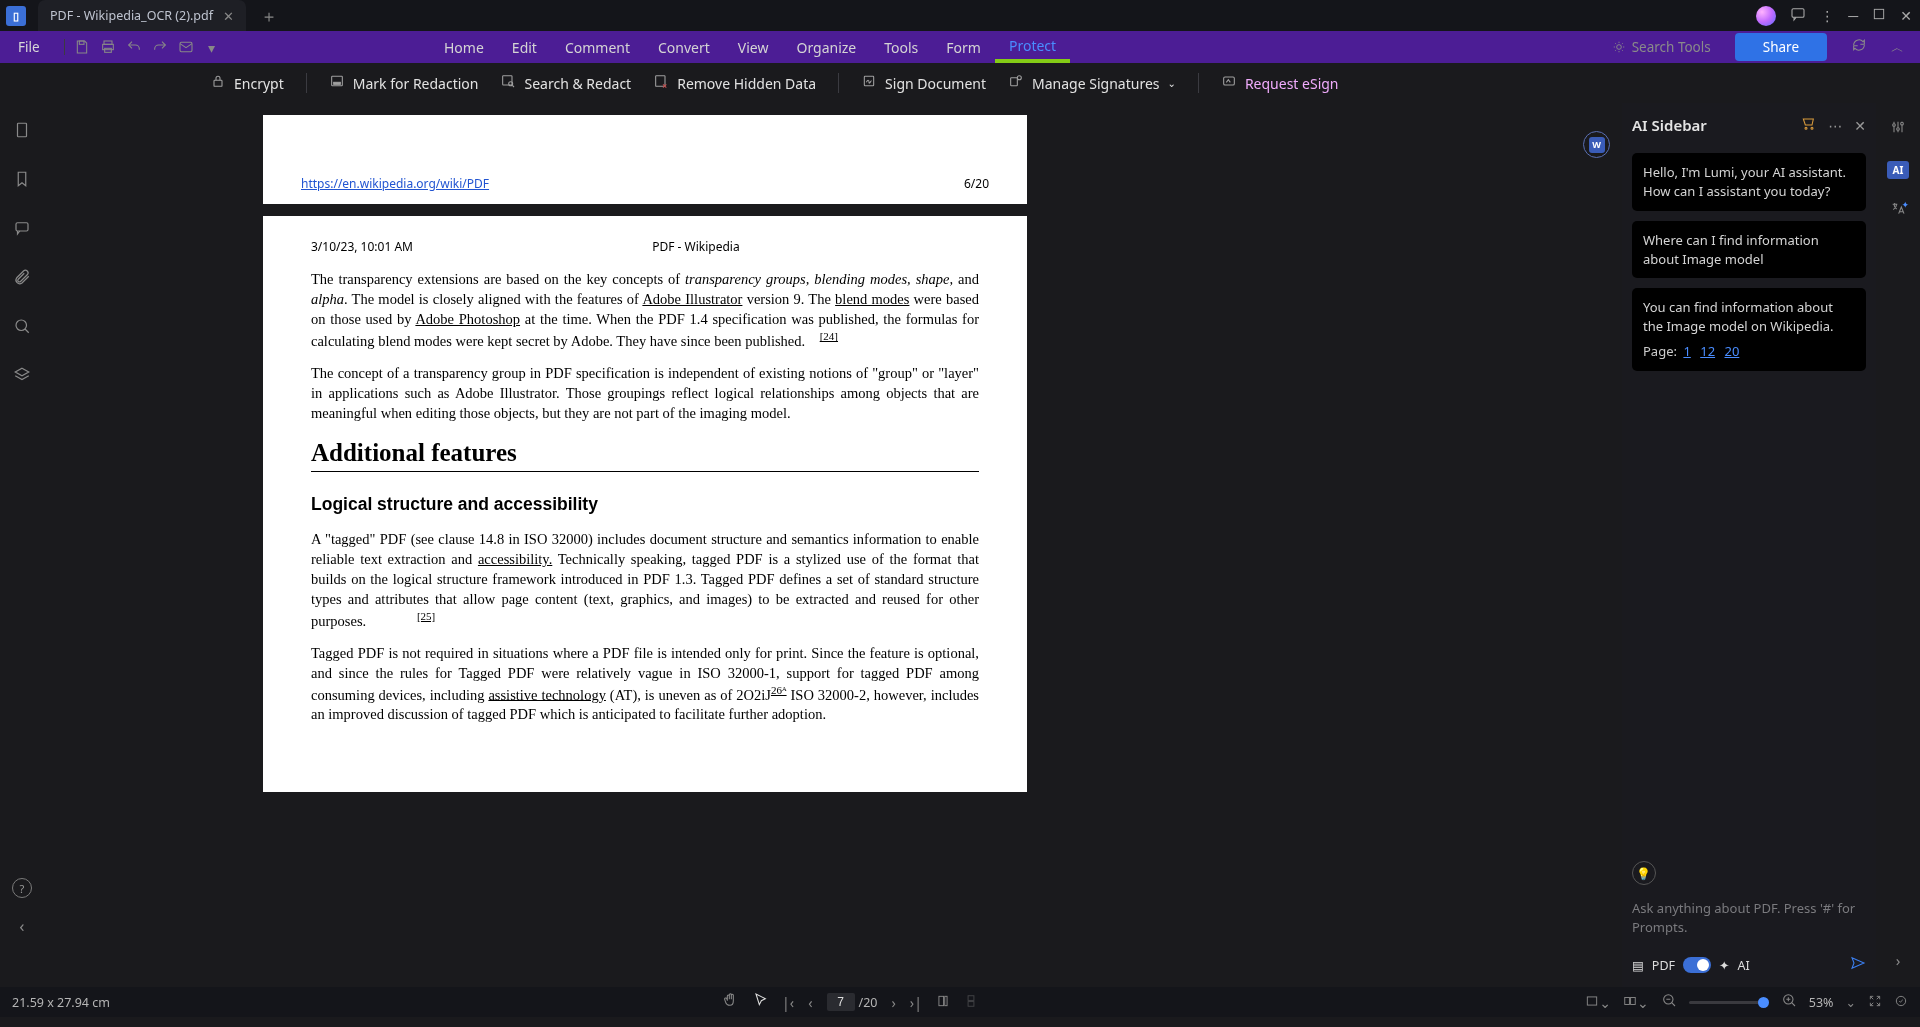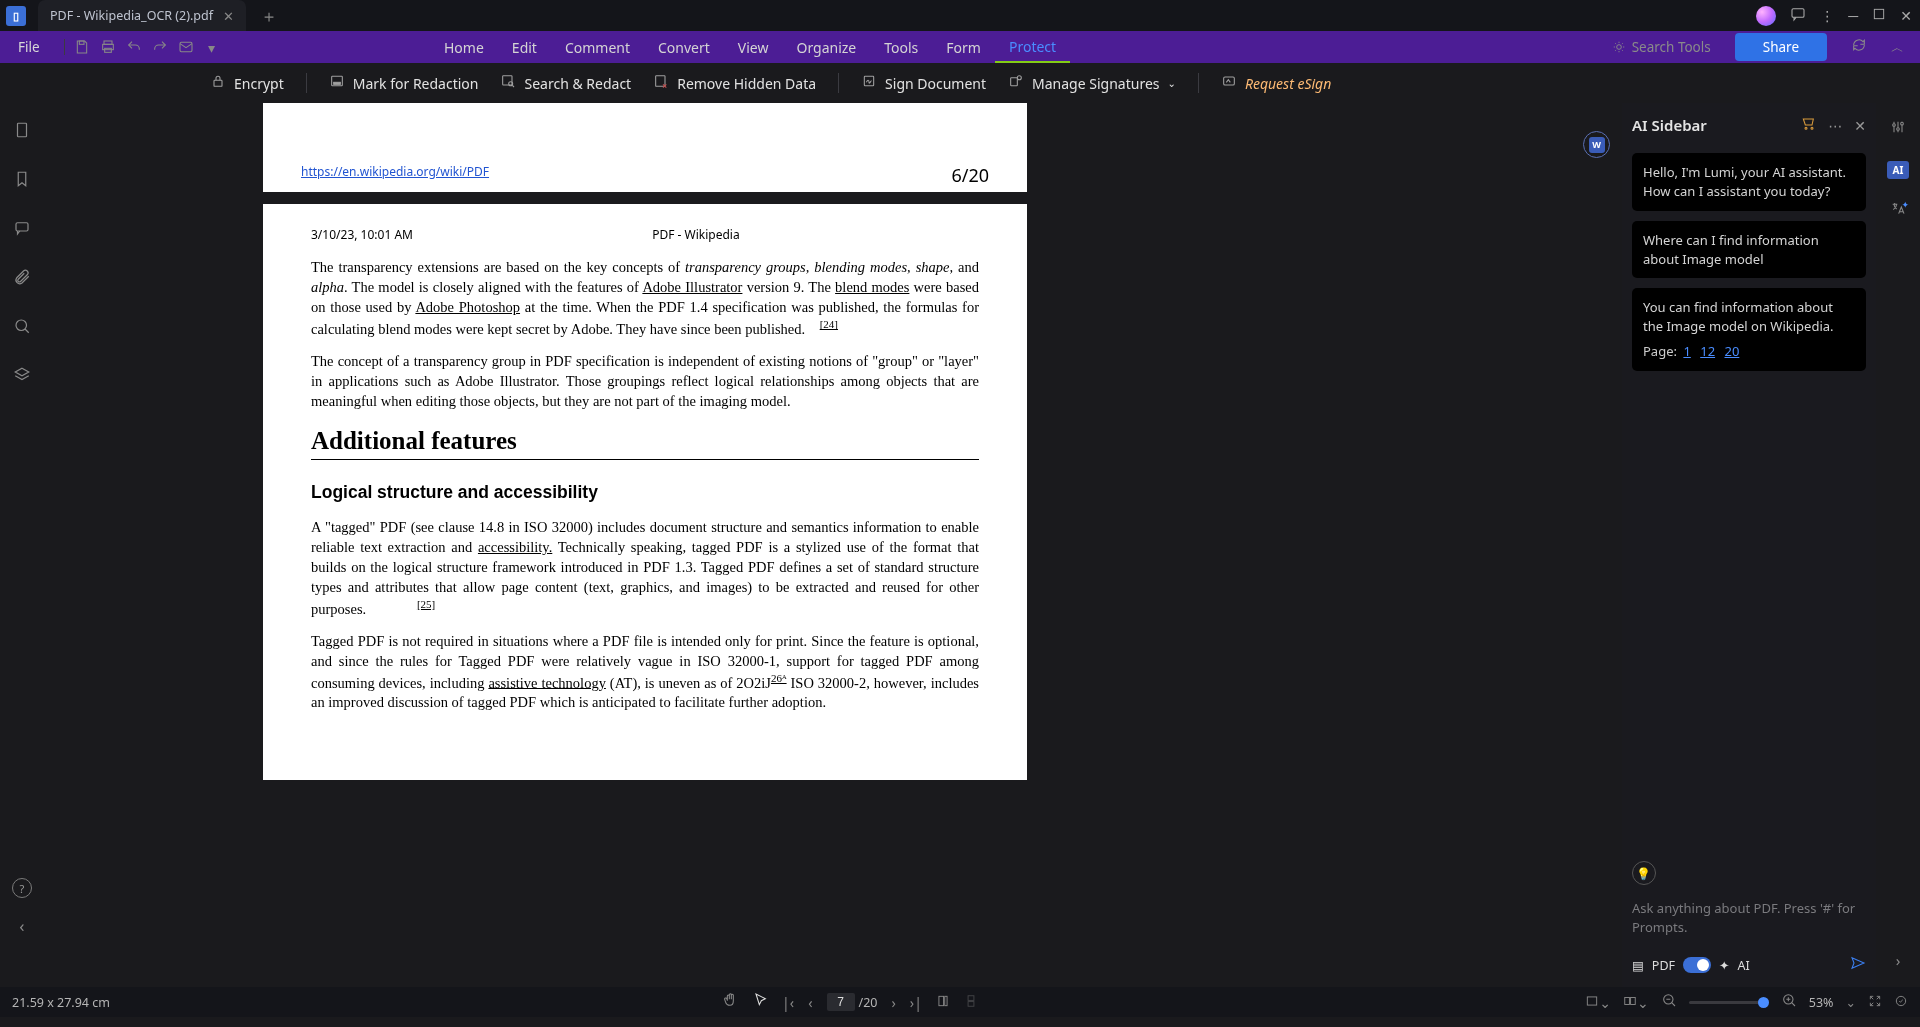--- a/index.html
+++ b/index.html
@@ -23,48 +23,48 @@
 
 
 .quickbar { display:flex; align-items:center; height:32px; background:#1a1a1d; padding:0 10px;}
 .file-label { font-size:13.5px; color:#d8d8d8; margin-right:12px; padding:0 8px;}
 .qb-divider { width:1px; height:16px; background:#3b3b41; margin:0 4px;}
 .qb-icon { width:26px; height:26px; display:flex; align-items:center; justify-content:center; color:#888; font-size:14px;}
 
 .main-nav { display:flex; align-items:center; height:32px; background:#4c1d95; padding-left:430px; margin-top:-32px; pointer-events:none;}
 .main-nav > * { pointer-events:auto; }
 .nav-item { font-size:14px; color:#d4d4d4; padding:0 14px; height:32px; display:flex; align-items:center;}
-.nav-item.active { color:#4a8dff; border-bottom:2px solid #84cc16;}
+.nav-item.active { color:#4a8dff; border-bottom:4px solid #84cc16;}
 .nav-right { margin-left:auto; display:flex; align-items:center; gap:24px; padding-right:16px;}
 .search-tools { color:#8a8a8a; font-size:13.5px; display:flex; align-items:center; gap:6px;}
 .share-btn { background:#2f72e6; color:#fff; padding:5px 28px; border-radius:4px; font-size:13.5px;}
 .loop-icon { color:#8a8a8a; font-size:15px;}
 .chev-up { color:#8a8a8a; font-size:13px;}
 
 
 .toolbar { display:flex; align-items:center; height:40px; background:#1a1a1d; padding-left:210px; gap:22px;}
 .tool-item { display:flex; align-items:center; gap:8px; font-size:14px; color:#e2e2e2;}
 .tool-icon { color:#a0a0a0; font-size:15px;}
 .tool-divider { width:1px; height:20px; background:#3b3b41;}
-.tool-item.disabled { color:#fdba74;font-style:italic;}
+.tool-item.disabled { color:#f0abfc;}
 
 
 .body-row { display:flex; height:884px;}
 .left-rail { width:44px; background:#1a1a1d; display:flex; flex-direction:column; align-items:center; padding-top:18px; gap:26px;}
 .rail-icon { color:#8a8a8a; font-size:17px;}
 .rail-bottom { margin-top:auto; margin-bottom:50px; display:flex; flex-direction:column; align-items:center; gap:16px;}
 .rail-help { width:20px; height:20px; border:1.5px solid #7a7a7a; border-radius:50%; display:flex; align-items:center; justify-content:center; font-size:11px; color:#9a9a9a;}
 
 .doc-area { flex:1; background:#1a1a1d; overflow:hidden; position:relative;}
-.page-stack { position:absolute; left:178px; top:0; width:805px;padding-left:41px;}
+.page-stack { position:absolute; left:178px; top:12px; width:805px;padding-left:41px;}
 .page { background:#fff; color:#000; margin-bottom:12px; position:relative;}
 .page1 { height:89px; }
 .page2 { height:576px; padding:22px 48px;}
 .page-link { color:#2154d1; font-size:12px; text-decoration:underline; position:absolute; left:38px; top:60px;}
-.page-num { position:absolute; right:38px; top:60px; font-size:18px; color:#000;}
+.page-num { position:absolute; right:38px; top:60px; font-size:12px; color:#000;}
 .page-head-row { display:flex; justify-content:space-between; font-size:12px; margin-bottom:14px;}
 .para { font-size:14.5px; line-height:1.38; font-family:Georgia, "Times New Roman", serif; text-align:justify; margin-bottom:12px;}
 .para .it { font-style:italic;}
 .para .ul { text-decoration:underline;}
 .h-add { font-size:25px; font-weight:700; font-family:Georgia, "Times New Roman", serif; margin:16px 0 4px;}
 .hr { border:none; border-bottom:1.4px solid #000; margin-bottom:16px;}
 .h-sub { font-size:17.5px; font-weight:700; font-family:Arial, sans-serif; margin:22px 0 14px;}
 .ref { font-size:11px; vertical-align:super;}
 
 .ai-toggle { position:absolute; right:12px; top:28px; width:27px; height:27px; border-radius:50%; border:1.5px solid #5a6fb3; display:flex; align-items:center; justify-content:center; background:#1a1a1d;}

